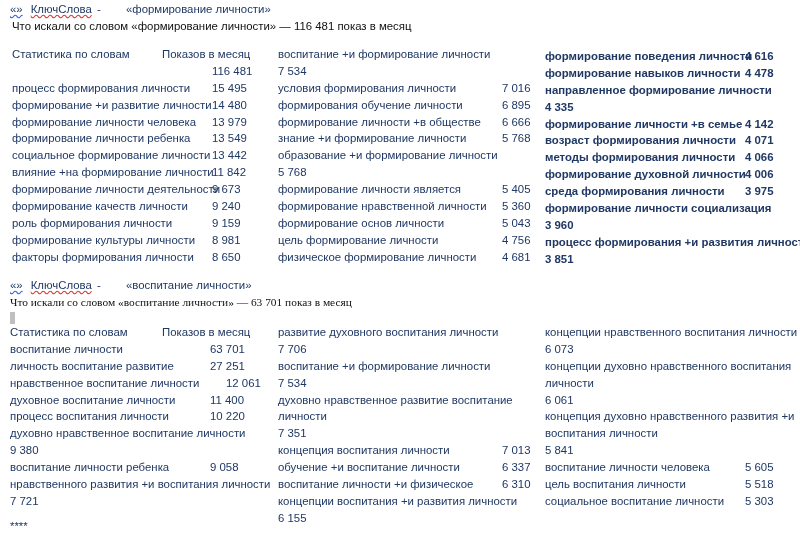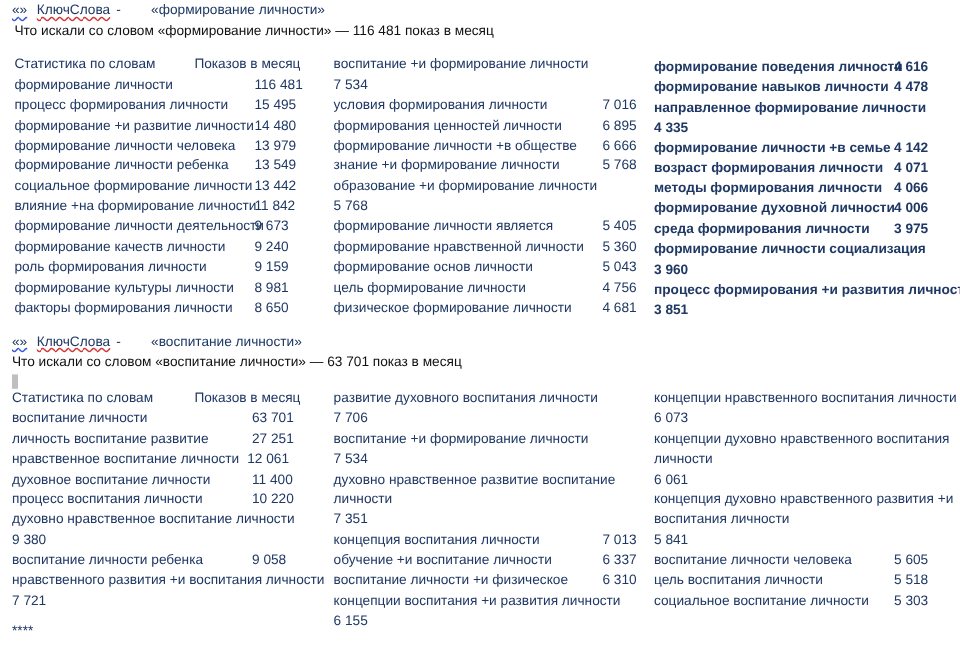--- a/index.html
+++ b/index.html
@@ -38,21 +38,20 @@
   </div>
   <div class="hdr subtitle" style="left:12px; top:20px;">Что искали со словом «формирование личности» — 116 481 показ в месяц</div>
 
   <div class="col c1" style="left:12px; top:46px; width:260px;">
     <div class="row">
       <span class="kw">Статистика по словам</span>
       <span class="num" style="left:150px;">Показов в месяц</span>
     </div>
     <div id="s0c0">
         <div class="row">
-          <span class="kw">формирование личности</span>
           <span class="num">116 481</span>
         </div>
         <div class="row">
           <span class="kw">процесс формирования личности</span>
           <span class="num">15 495</span>
         </div>
         <div class="row">
           <span class="kw">формирование +и развитие личности</span>
           <span class="num">14 480</span>
         </div>
@@ -100,21 +99,21 @@
           <span class="kw">воспитание +и формирование личности</span>
         </div>
         <div class="row">
           <span class="kw">7 534</span>
         </div>
         <div class="row">
           <span class="kw">условия формирования личности</span>
           <span class="num">7 016</span>
         </div>
         <div class="row">
-          <span class="kw">формирования ценностей личности</span>
+          <span class="kw">формирования обучение личности</span>
           <span class="num">6 895</span>
         </div>
         <div class="row">
           <span class="kw">формирование личности +в обществе</span>
           <span class="num">6 666</span>
         </div>
         <div class="row">
           <span class="kw">знание +и формирование личности</span>
           <span class="num">5 768</span>
         </div>
@@ -197,40 +196,40 @@
       </div>
   </div>
 </div>
 
 <div class="section" style="top:0;">
   <div class="hdr brand-line" style="top:279px;">
     <span class="brand-quotes">«»</span><span class="brand-name">КлючСлова</span>
     <span class="brand-dash">-</span>
     <span class="brand-topic">«воспитание личности»</span>
   </div>
-  <div class="hdr subtitle" style="left:10px; top:296px;">Что искали со словом «воспитание личности» — 63 701 показ в месяц</div>
+  <div class="hdr subtitle" style="left:10px; top:296px;font-family:Liberation Serif, serif;">Что искали со словом «воспитание личности» — 63 701 показ в месяц</div>
   <div class="cursor-mark" style="left:10px; top:312px;"></div>
 
   <div class="col c1" style="left:10px; top:324px; width:265px;">
     <div class="row">
       <span class="kw">Статистика по словам</span>
       <span class="num" style="left:152px;">Показов в месяц</span>
     </div>
     <div id="s1c0">
         <div class="row">
           <span class="kw">воспитание личности</span>
           <span class="num" style="left: 200px;">63 701</span>
         </div>
         <div class="row">
           <span class="kw">личность воспитание развитие</span>
           <span class="num" style="left: 200px;">27 251</span>
         </div>
         <div class="row">
           <span class="kw">нравственное воспитание личности</span>
-          <span class="num" style="left: 196px;">12 061</span>
+          <span class="num" style="left: 216px;">12 061</span>
         </div>
         <div class="row">
           <span class="kw">духовное воспитание личности</span>
           <span class="num" style="left: 200px;">11 400</span>
         </div>
         <div class="row">
           <span class="kw">процесс воспитания личности</span>
           <span class="num" style="left: 200px;">10 220</span>
         </div>
         <div class="row">

